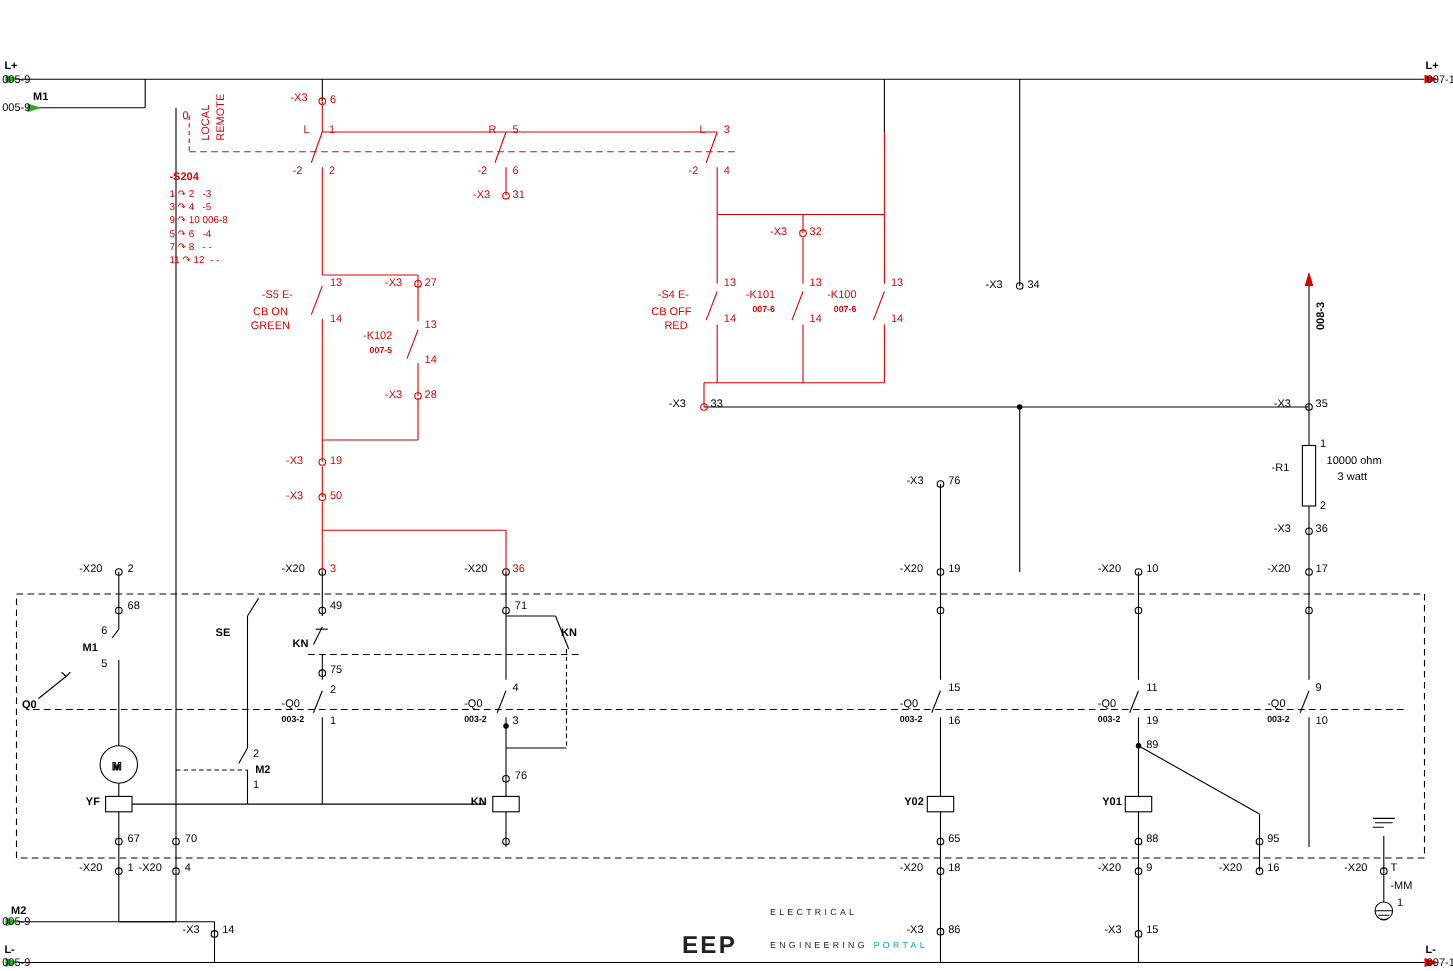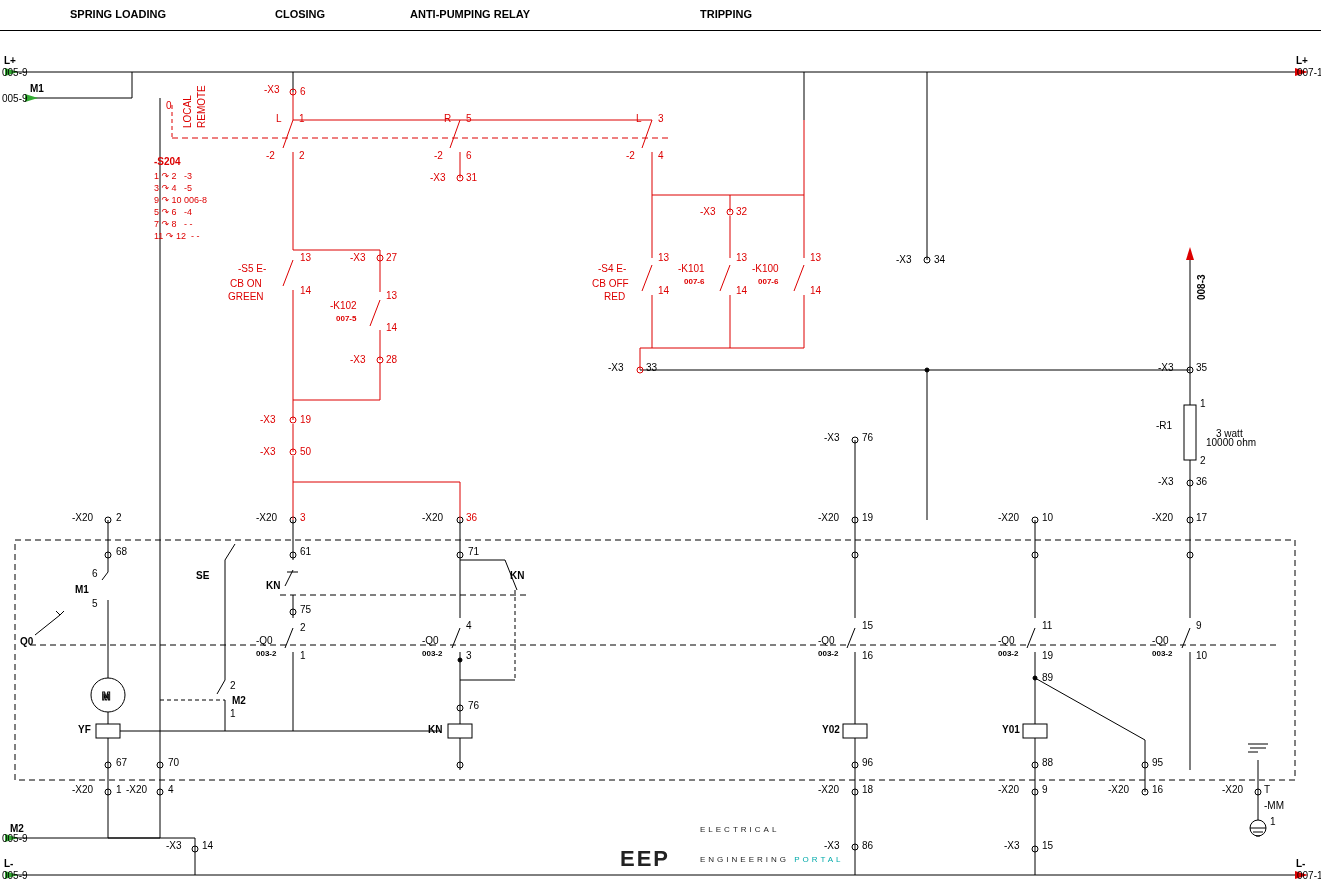--- a/index.html
+++ b/index.html
@@ -13,26 +13,20 @@
   .lbl{position:absolute;font-size:10px;line-height:12px;white-space:pre}
   .lblr{color:#d00}
   .rot{transform:rotate(-90deg);transform-origin:left top}
   .eep{position:absolute;font-family:Arial;letter-spacing:2px}
 </style>
 </head>
 <body>
 
 <div class="schematic">
 
-  <div class="hdr">
-    <span style="left:70px">SPRING LOADING</span>
-    <span style="left:275px">CLOSING</span>
-    <span style="left:410px">ANTI-PUMPING RELAY</span>
-    <span style="left:700px">TRIPPING</span>
-  </div>
 
   <svg width="1321" height="883">
     <g stroke="#000" stroke-width="1" fill="none">
 
       <line x1="5" y1="72" x2="1295" y2="72"></line>
       <polygon points="1295,68 1308,72 1295,76" fill="#d00" stroke="none"></polygon>
 
       <polygon points="5,68 18,72 5,76" fill="#3a3" stroke="none"></polygon>
 
       <line x1="25" y1="98" x2="132" y2="98"></line>
@@ -352,21 +346,21 @@
   <div class="lbl lblr b" style="left:684px;top:276px;font-size:8px">007-6</div>
 
   <div class="lbl lblr" style="left:752px;top:263px">-K100</div>
   <div class="lbl lblr" style="left:810px;top:252px">13</div>
   <div class="lbl lblr" style="left:810px;top:285px">14</div>
   <div class="lbl lblr b" style="left:758px;top:276px;font-size:8px">007-6</div>
 
   <div class="lbl" style="left:1156px;top:420px">-R1</div>
   <div class="lbl" style="left:1200px;top:398px">1</div>
   <div class="lbl" style="left:1200px;top:455px">2</div>
-  <div class="lbl" style="left:1206px;top:437px">10000 ohm</div>
+  <div class="lbl" style="left:1206px;top:414px">10000 ohm</div>
   <div class="lbl" style="left:1216px;top:428px">3 watt</div>
 
   <div class="lbl" style="left:72px;top:512px">-X20</div>
     <div class="lbl" style="left:116px;top:512px">2</div>
   <div class="lbl" style="left:256px;top:512px">-X20</div>
     <div class="lbl lblr" style="left:300px;top:512px">3</div>
   <div class="lbl" style="left:422px;top:512px">-X20</div>
     <div class="lbl lblr" style="left:466px;top:512px">36</div>
   <div class="lbl" style="left:818px;top:512px">-X20</div>
     <div class="lbl" style="left:862px;top:512px">19</div>
@@ -389,21 +383,21 @@
     <div class="lbl" style="left:1264px;top:784px">T</div>
 
   <div class="lbl" style="left:116px;top:546px">68</div>
   <div class="lbl b" style="left:75px;top:584px">M1</div>
   <div class="lbl" style="left:92px;top:568px">6</div>
   <div class="lbl" style="left:92px;top:598px">5</div>
   <div class="lbl b" style="left:196px;top:570px">SE</div>
   <div class="lbl b" style="left:232px;top:695px">M2</div>
   <div class="lbl" style="left:230px;top:708px">1</div>
   <div class="lbl" style="left:230px;top:680px">2</div>
-  <div class="lbl" style="left:300px;top:546px">61</div>
+  <div class="lbl" style="left:300px;top:546px">49</div>
   <div class="lbl b" style="left:266px;top:580px">KN</div>
   <div class="lbl" style="left:300px;top:604px">75</div>
   <div class="lbl" style="left:256px;top:635px">-Q0</div>
   <div class="lbl" style="left:300px;top:622px">2</div>
   <div class="lbl" style="left:300px;top:650px">1</div>
   <div class="lbl b" style="left:256px;top:648px;font-size:8px">003-2</div>
   <div class="lbl" style="left:468px;top:546px">71</div>
   <div class="lbl b" style="left:510px;top:570px">KN</div>
   <div class="lbl" style="left:422px;top:635px">-Q0</div>
   <div class="lbl" style="left:466px;top:620px">4</div>
@@ -412,21 +406,21 @@
   <div class="lbl" style="left:468px;top:700px">76</div>
   <div class="lbl b" style="left:428px;top:724px">KN</div>
   <div class="lbl b" style="left:78px;top:724px">YF</div>
   <div class="lbl" style="left:116px;top:757px">67</div>
   <div class="lbl" style="left:168px;top:757px">70</div>
   <div class="lbl" style="left:818px;top:635px">-Q0</div>
   <div class="lbl" style="left:862px;top:620px">15</div>
   <div class="lbl" style="left:862px;top:650px">16</div>
   <div class="lbl b" style="left:818px;top:648px;font-size:8px">003-2</div>
   <div class="lbl b" style="left:822px;top:724px">Y02</div>
-  <div class="lbl" style="left:862px;top:757px">96</div>
+  <div class="lbl" style="left:862px;top:757px">65</div>
   <div class="lbl" style="left:998px;top:635px">-Q0</div>
   <div class="lbl" style="left:1042px;top:620px">11</div>
   <div class="lbl" style="left:1042px;top:650px">19</div>
   <div class="lbl b" style="left:998px;top:648px;font-size:8px">003-2</div>
   <div class="lbl" style="left:1042px;top:672px">89</div>
   <div class="lbl b" style="left:1002px;top:724px">Y01</div>
   <div class="lbl" style="left:1042px;top:757px">88</div>
   <div class="lbl" style="left:1152px;top:757px">95</div>
   <div class="lbl" style="left:1152px;top:635px">-Q0</div>
   <div class="lbl" style="left:1196px;top:620px">9</div>

